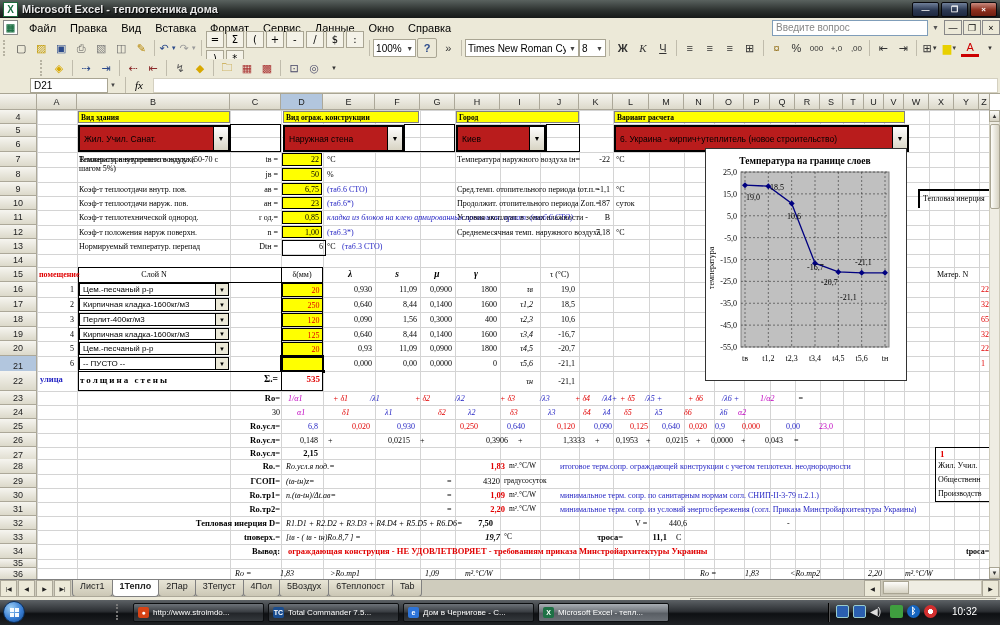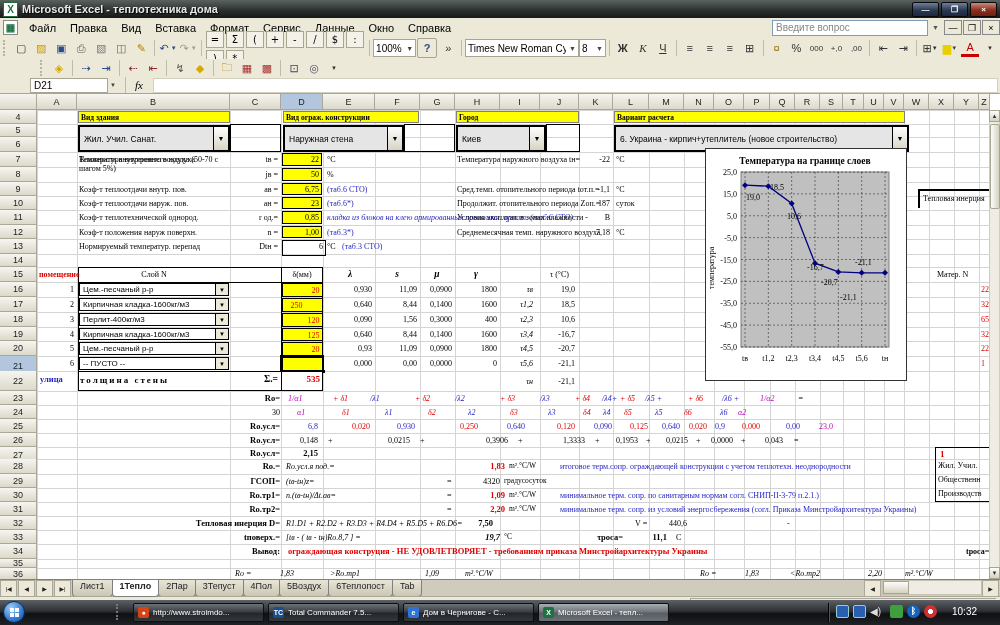--- a/index.html
+++ b/index.html
@@ -48,21 +48,21 @@
   .hdr.sel{background:#b2c6de;}
   .gl{position:absolute;background:#d4d4d4;}
   .c{position:absolute;white-space:nowrap;font:8px "Liberation Serif",serif;color:#000;line-height:1.15;}
   .b{font-weight:bold}.i{font-style:italic}
   .red{color:#e00000}.blue{color:#2626c4}.mag{color:#c000c0}
   .ar{text-align:right}.ac{text-align:center}
   .ybox{background:#ffff00;border:1px solid #000;box-sizing:border-box;}
   .blkbox{position:absolute;border:2px solid #000;box-sizing:border-box;background:transparent;}
   .ylab{position:absolute;background:#ffff00;border:1px solid #808080;box-sizing:border-box;
     font:bold 7.5px "Liberation Serif",serif;padding:1px 2px;white-space:nowrap;overflow:hidden;}
-  .dd{position:absolute;background:#e5e5e5;border:2px solid #000;box-sizing:border-box;display:flex;align-items:center;}
+  .dd{position:absolute;background:#b91c1c;border:2px solid #000;box-sizing:border-box;display:flex;align-items:center;}
   .dd .txt{font:8.5px "Liberation Sans",sans-serif;padding-left:4px;flex:1;white-space:nowrap;overflow:hidden;}
   .dd .arw{width:14px;align-self:stretch;background:linear-gradient(#fdfdfd,#d8d4c4);border-left:1px solid #000;
     display:flex;align-items:center;justify-content:center;font-size:7px;color:#000;}
   .mdd{position:absolute;background:#fff;border:1px solid #000;box-sizing:border-box;display:flex;align-items:center;}
   .mdd .txt{font:8px "Liberation Sans",sans-serif;padding-left:3px;flex:1;white-space:nowrap;overflow:hidden;}
   .mdd .arw{width:12px;align-self:stretch;background:#ece9d8;border-left:1px solid #000;
     display:flex;align-items:center;justify-content:center;font-size:6px;}
   
   .sb{position:absolute;background:#efede3;border:1px solid #d0cdbd;box-sizing:border-box;}
   .sbtn{position:absolute;background:linear-gradient(#fdfdfa,#d6d2c2);border:1px solid #a9a593;
@@ -422,21 +422,21 @@
       <div class="c ar" style="left: 375px; top: 191px; width: 42px;">11,09</div>
       <div class="c ar" style="left: 410px; top: 191px; width: 42px;">0,0900</div>
       <div class="c ar" style="left: 455px; top: 191px; width: 42px;">1800</div>
       <div class="c ar i" style="left: 500px; top: 191px; width: 33px;">τв</div>
       <div class="c ar" style="left: 535px; top: 191px; width: 40px;">19,0</div>
       <div class="c ar" style="left: 40px; top: 206px; width: 34px;">2</div>
       <div class="mdd" style="left: 79px; top: 204px; width: 150px; height: 13px;">
         <div class="txt">Кирпичная кладка-1600кг/м3</div>
         <div class="arw">▼</div>
       </div>
-      <div class="c ar ybox red" style="left: 281.5px; top: 203.5px; width: 41px; height: 14px; padding: 2px 19px 0px 0px;">250</div>
+      <div class="c ar ybox red" style="left: 281.5px; top: 203.5px; width: 41px; height: 14px; padding: 2px 2px 0px 0px;">250</div>
       <div class="c ar" style="left: 330px; top: 206px; width: 42px;">0,640</div>
       <div class="c ar" style="left: 375px; top: 206px; width: 42px;">8,44</div>
       <div class="c ar" style="left: 410px; top: 206px; width: 42px;">0,1400</div>
       <div class="c ar" style="left: 455px; top: 206px; width: 42px;">1600</div>
       <div class="c ar i" style="left: 500px; top: 206px; width: 33px;">τ1,2</div>
       <div class="c ar" style="left: 535px; top: 206px; width: 40px;">18,5</div>
       <div class="c ar" style="left: 40px; top: 221px; width: 34px;">3</div>
       <div class="mdd" style="left: 79px; top: 219px; width: 150px; height: 13px;">
         <div class="txt">Перлит-400кг/м3</div>
         <div class="arw">▼</div>
@@ -513,21 +513,21 @@
       <div class="c red i" style="left: 620px; top: 300px;">+ δ5</div>
       <div class="c blue i" style="left: 645px; top: 300px;">/λ5 +</div>
       <div class="c red i" style="left: 688px; top: 300px;">+ δ6</div>
       <div class="c blue i" style="left: 722px; top: 300px;">/λ6 +</div>
       <div class="c mag i" style="left: 760px; top: 300px;">1/α2</div>
       <div class="c  i" style="left: 798px; top: 300px;">=</div>
       <div class="c ar" style="left: 232px; top: 314px; width: 48px;">30</div>
       <div class="c mag i" style="left: 297px; top: 314px;">α1</div>
       <div class="c red i" style="left: 342px; top: 314px;">δ1</div>
       <div class="c blue i" style="left: 385px; top: 314px;">λ1</div>
-      <div class="c red i" style="left: 428px; top: 314px;">δ2</div>
+      <div class="c red i" style="left: 438px; top: 314px;">δ2</div>
       <div class="c blue i" style="left: 468px; top: 314px;">λ2</div>
       <div class="c red i" style="left: 510px; top: 314px;">δ3</div>
       <div class="c blue i" style="left: 548px; top: 314px;">λ3</div>
       <div class="c red i" style="left: 583px; top: 314px;">δ4</div>
       <div class="c blue i" style="left: 603px; top: 314px;">λ4</div>
       <div class="c red i" style="left: 624px; top: 314px;">δ5</div>
       <div class="c blue i" style="left: 655px; top: 314px;">λ5</div>
       <div class="c red i" style="left: 684px; top: 314px;">δ6</div>
       <div class="c blue i" style="left: 720px; top: 314px;">λ6</div>
       <div class="c mag i" style="left: 738px; top: 314px;">α2</div>

